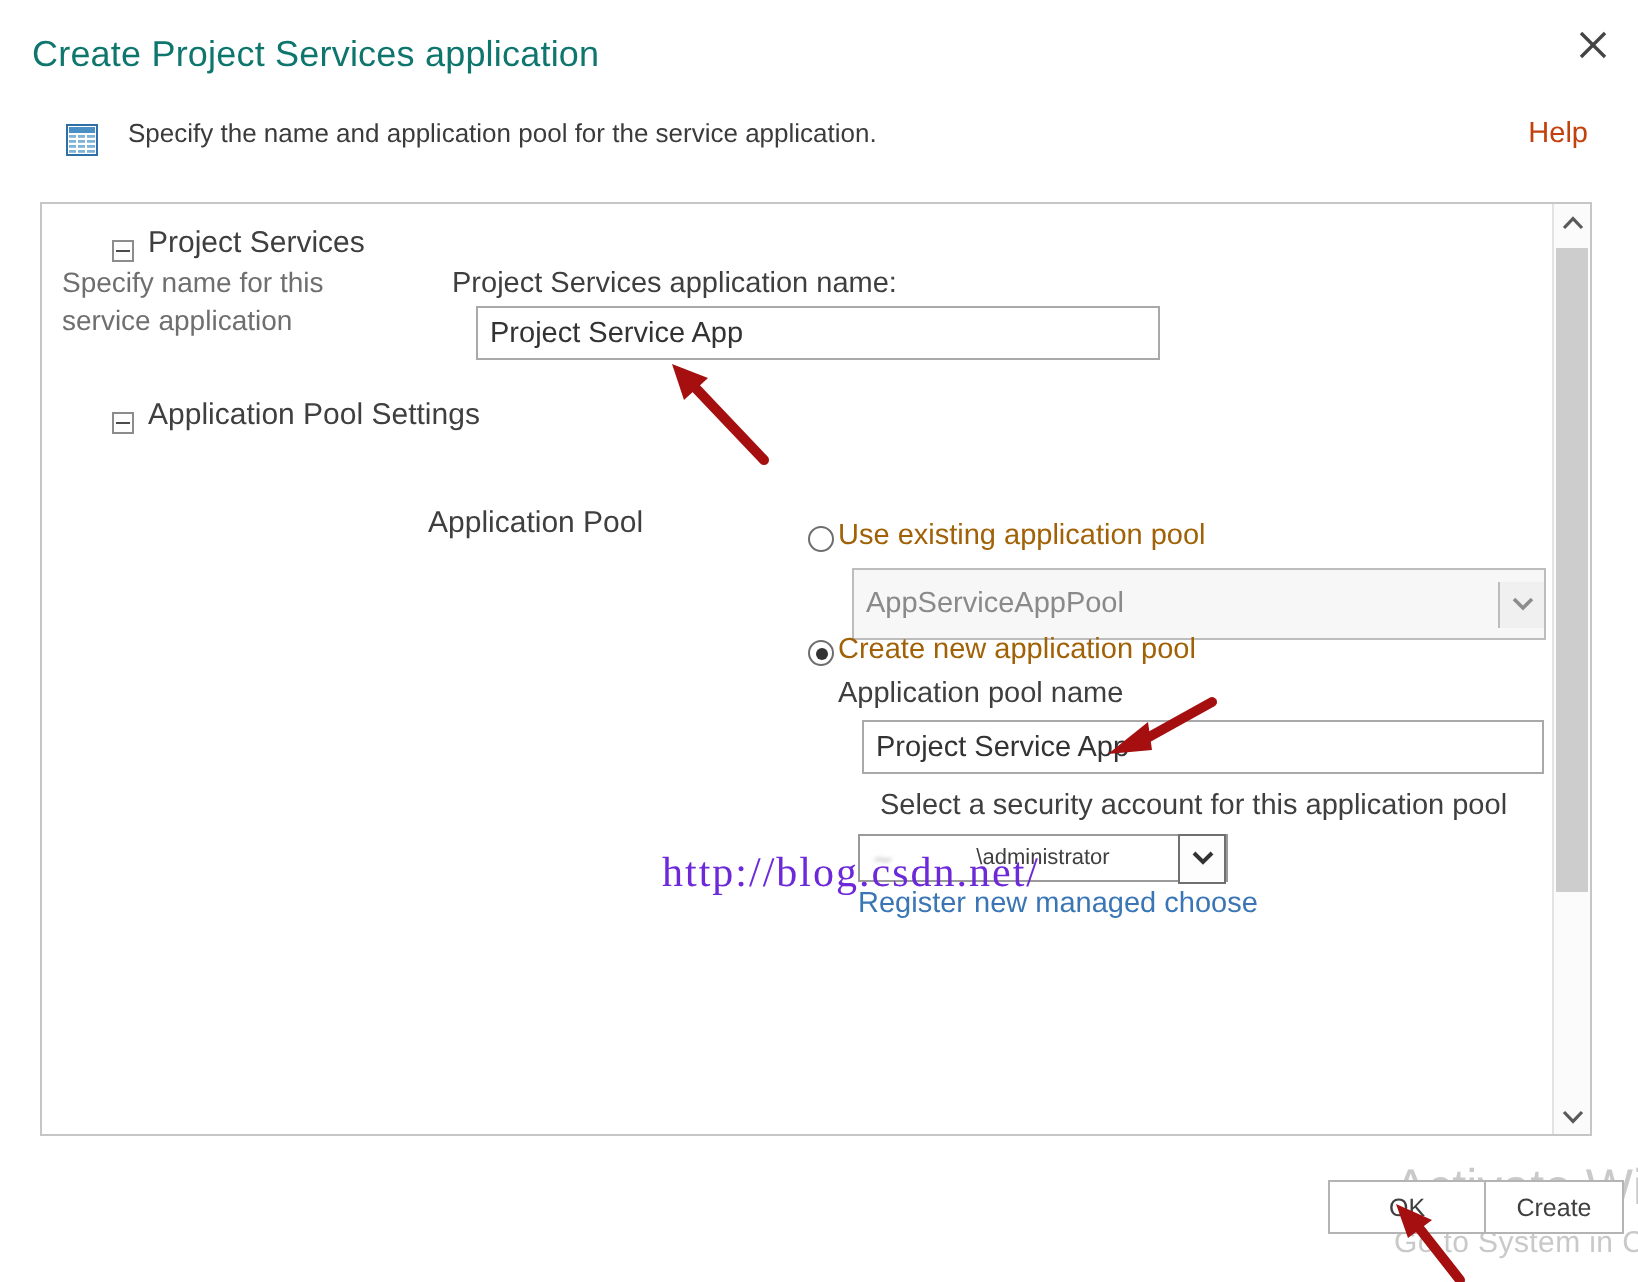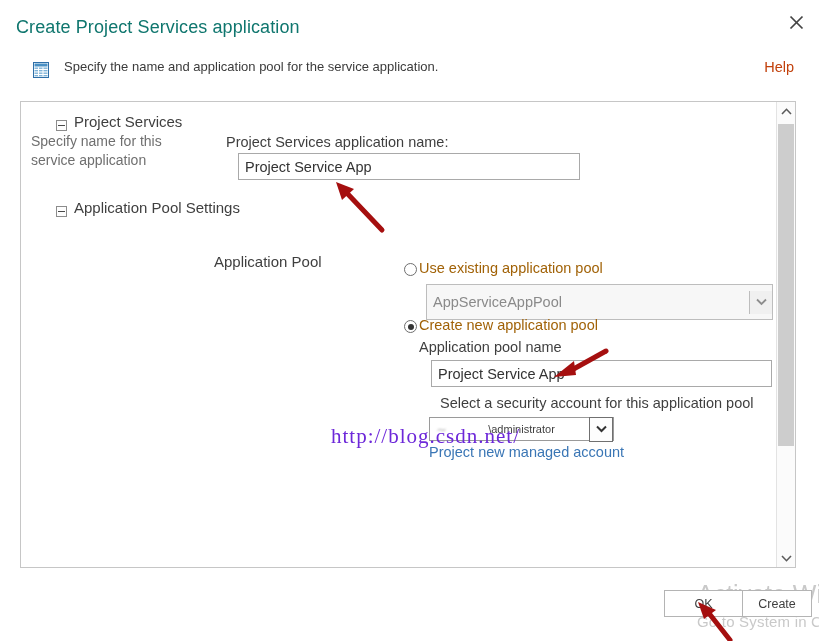--- a/index.html
+++ b/index.html
@@ -477,21 +477,21 @@
       <div class="sel-account">
         <span class="acct-blur">∼</span>
         <span class="acct-text">\administrator</span>
         <span class="sel-arrow-box plain">
           <svg width="11" height="8" viewBox="0 0 11 8" aria-hidden="true">
             <polyline points="1,1.5 5.5,6 10,1.5" fill="none" stroke="#333" stroke-width="2"></polyline>
           </svg>
         </span>
       </div>
 
-      <div class="link-register">Project new managed account</div>
+      <div class="link-register">Register new managed choose</div>
     </div>
 
     <div class="wm-url">http://blog.csdn.net/</div>
 
     <div class="scrollbar">
       <div class="sb-btn sb-up">
         <svg width="11" height="7" viewBox="0 0 11 7" aria-hidden="true">
           <polyline points="1,6 5.5,1.3 10,6" fill="none" stroke="#5a5a5a" stroke-width="1.6"></polyline>
         </svg>
       </div>

